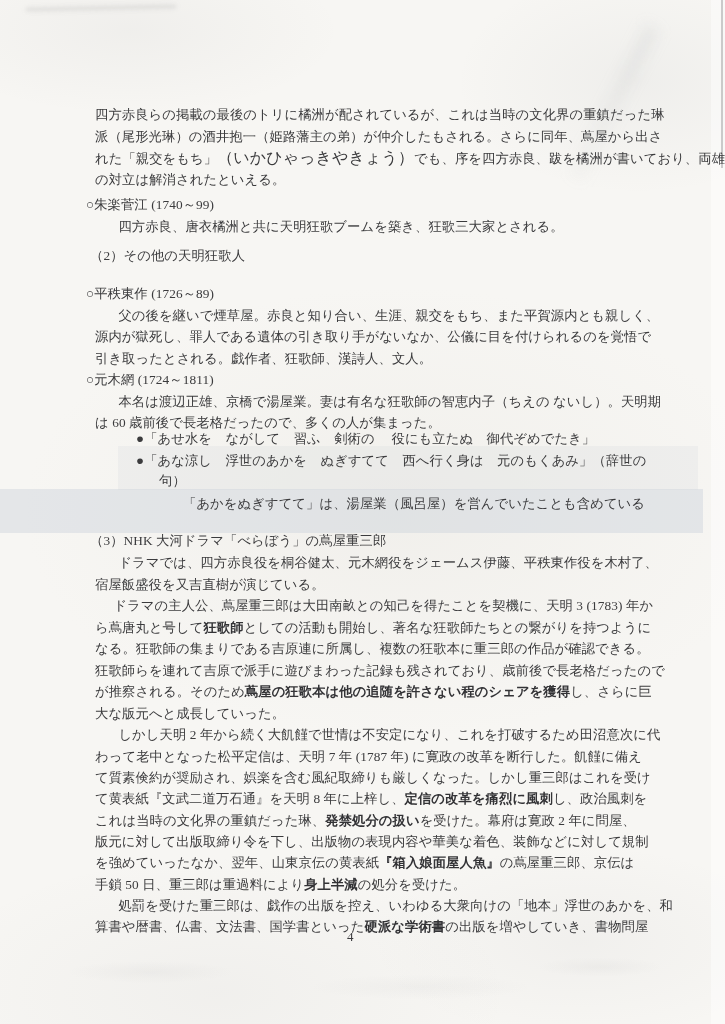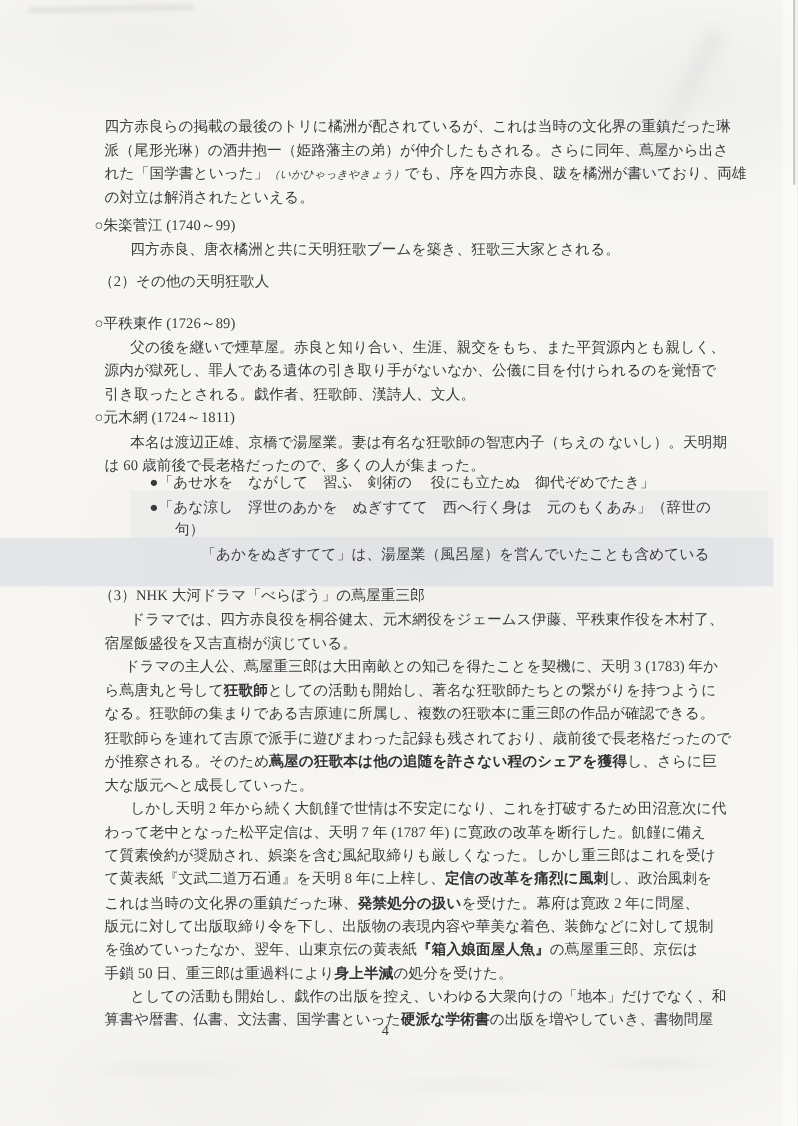--- a/index.html
+++ b/index.html
@@ -19,21 +19,21 @@
   }
   .ln{
     position:absolute;
     white-space:pre;
     font-size:13.3px;
     line-height:17px;
     color:#3b3b3d;
     letter-spacing:0.1px;
   }
   .ln .b{font-weight:bold;color:#333336;margin-top:20px;}
-  .ln .sm{font-size:10px;font-style:italic;}
+  .ln .sm{font-size:16px;}
   .para{text-indent:10px;}
   .pagenum{
     position:absolute;
     top:929px;left:347px;
     font-size:13px;color:#3b3b3d;
   }
   
   .band{
     position:absolute;
     left:0;top:489px;width:703px;height:44px;
@@ -86,21 +86,21 @@
   <div class="smudge-top-right"></div>
   <div class="edge-strip-right"></div>
   <div class="edge-line-right"></div>
   <div class="band2"></div>
   <div class="band"></div>
   <div class="blot-bottom"></div>
 
   <div>
     <div class="ln" style="top:106px;left:95px"><span>四方赤良らの掲載の最後のトリに橘洲が配されているが、これは当時の文化界の重鎮だった琳</span></div>
     <div class="ln" style="top:128px;left:95px"><span>派（尾形光琳）の酒井抱一（姫路藩主の弟）が仲介したもされる。さらに同年、蔦屋から出さ</span></div>
-    <div class="ln" style="top:149px;left:95px"><span>れた「国学書といった」</span><span class="sm">（いかひゃっきやきょう）</span><span>でも、序を四方赤良、跋を橘洲が書いており、両雄</span></div>
+    <div class="ln" style="top:149px;left:95px"><span>れた「親交をもち」</span><span class="sm">（いかひゃっきやきょう）</span><span>でも、序を四方赤良、跋を橘洲が書いており、両雄</span></div>
     <div class="ln" style="top:171px;left:95px"><span>の対立は解消されたといえる。</span></div>
     <div class="ln" style="top:196px;left:86px"><span>○朱楽菅江 (1740～99)</span></div>
     <div class="ln para" style="top:218px;left:95px"><span>　四方赤良、唐衣橘洲と共に天明狂歌ブームを築き、狂歌三大家とされる。</span></div>
     <div class="ln" style="top:247px;left:90px"><span>（2）その他の天明狂歌人</span></div>
     <div class="ln" style="top:285px;left:86px"><span>○平秩東作 (1726～89)</span></div>
     <div class="ln para" style="top:307px;left:95px"><span>　父の後を継いで煙草屋。赤良と知り合い、生涯、親交をもち、また平賀源内とも親しく、</span></div>
     <div class="ln" style="top:328px;left:95px"><span>源内が獄死し、罪人である遺体の引き取り手がないなか、公儀に目を付けられるのを覚悟で</span></div>
     <div class="ln" style="top:350px;left:95px"><span>引き取ったとされる。戯作者、狂歌師、漢詩人、文人。</span></div>
     <div class="ln" style="top:371px;left:86px"><span>○元木網 (1724～1811)</span></div>
     <div class="ln para" style="top:393px;left:95px"><span>　本名は渡辺正雄、京橋で湯屋業。妻は有名な狂歌師の智恵内子（ちえの ないし）。天明期</span></div>
@@ -119,19 +119,19 @@
     <div class="ln" style="top:683px;left:95px"><span>が推察される。そのため</span><span class="b">蔦屋の狂歌本は他の追随を許さない程のシェアを獲得</span><span>し、さらに巨</span></div>
     <div class="ln" style="top:705px;left:95px"><span>大な版元へと成長していった。</span></div>
     <div class="ln para" style="top:726px;left:95px"><span>　しかし天明 2 年から続く大飢饉で世情は不安定になり、これを打破するため田沼意次に代</span></div>
     <div class="ln" style="top:748px;left:95px"><span>わって老中となった松平定信は、天明 7 年 (1787 年) に寛政の改革を断行した。飢饉に備え</span></div>
     <div class="ln" style="top:769px;left:95px"><span>て質素倹約が奨励され、娯楽を含む風紀取締りも厳しくなった。しかし重三郎はこれを受け</span></div>
     <div class="ln" style="top:790px;left:95px"><span>て黄表紙『文武二道万石通』を天明 8 年に上梓し、</span><span class="b">定信の改革を痛烈に風刺</span><span>し、政治風刺を</span></div>
     <div class="ln" style="top:812px;left:95px"><span>これは当時の文化界の重鎮だった琳、</span><span class="b">発禁処分の扱い</span><span>を受けた。幕府は寛政 2 年に問屋、</span></div>
     <div class="ln" style="top:833px;left:95px"><span>版元に対して出版取締り令を下し、出版物の表現内容や華美な着色、装飾などに対して規制</span></div>
     <div class="ln" style="top:854px;left:95px"><span>を強めていったなか、翌年、山東京伝の黄表紙</span><span class="b">『箱入娘面屋人魚』</span><span>の蔦屋重三郎、京伝は</span></div>
     <div class="ln" style="top:876px;left:95px"><span>手鎖 50 日、重三郎は重過料により</span><span class="b">身上半減</span><span>の処分を受けた。</span></div>
-    <div class="ln para" style="top:897px;left:95px"><span>　としての活動も開始し、戯作の出版を控え、いわゆる大衆向けの「地本」だけでなく、和</span></div>
+    <div class="ln para" style="top:897px;left:95px"><span>　処罰を受けた重三郎は、戯作の出版を控え、いわゆる大衆向けの「地本」浮世のあかを、和</span></div>
     <div class="ln" style="top:918px;left:95px"><span>算書や暦書、仏書、文法書、国学書といった</span><span class="b">硬派な学術書</span><span>の出版を増やしていき、書物問屋</span></div>
   </div>
 
   <div class="pagenum">4</div>
 
 </div>
 
 </body></html>

